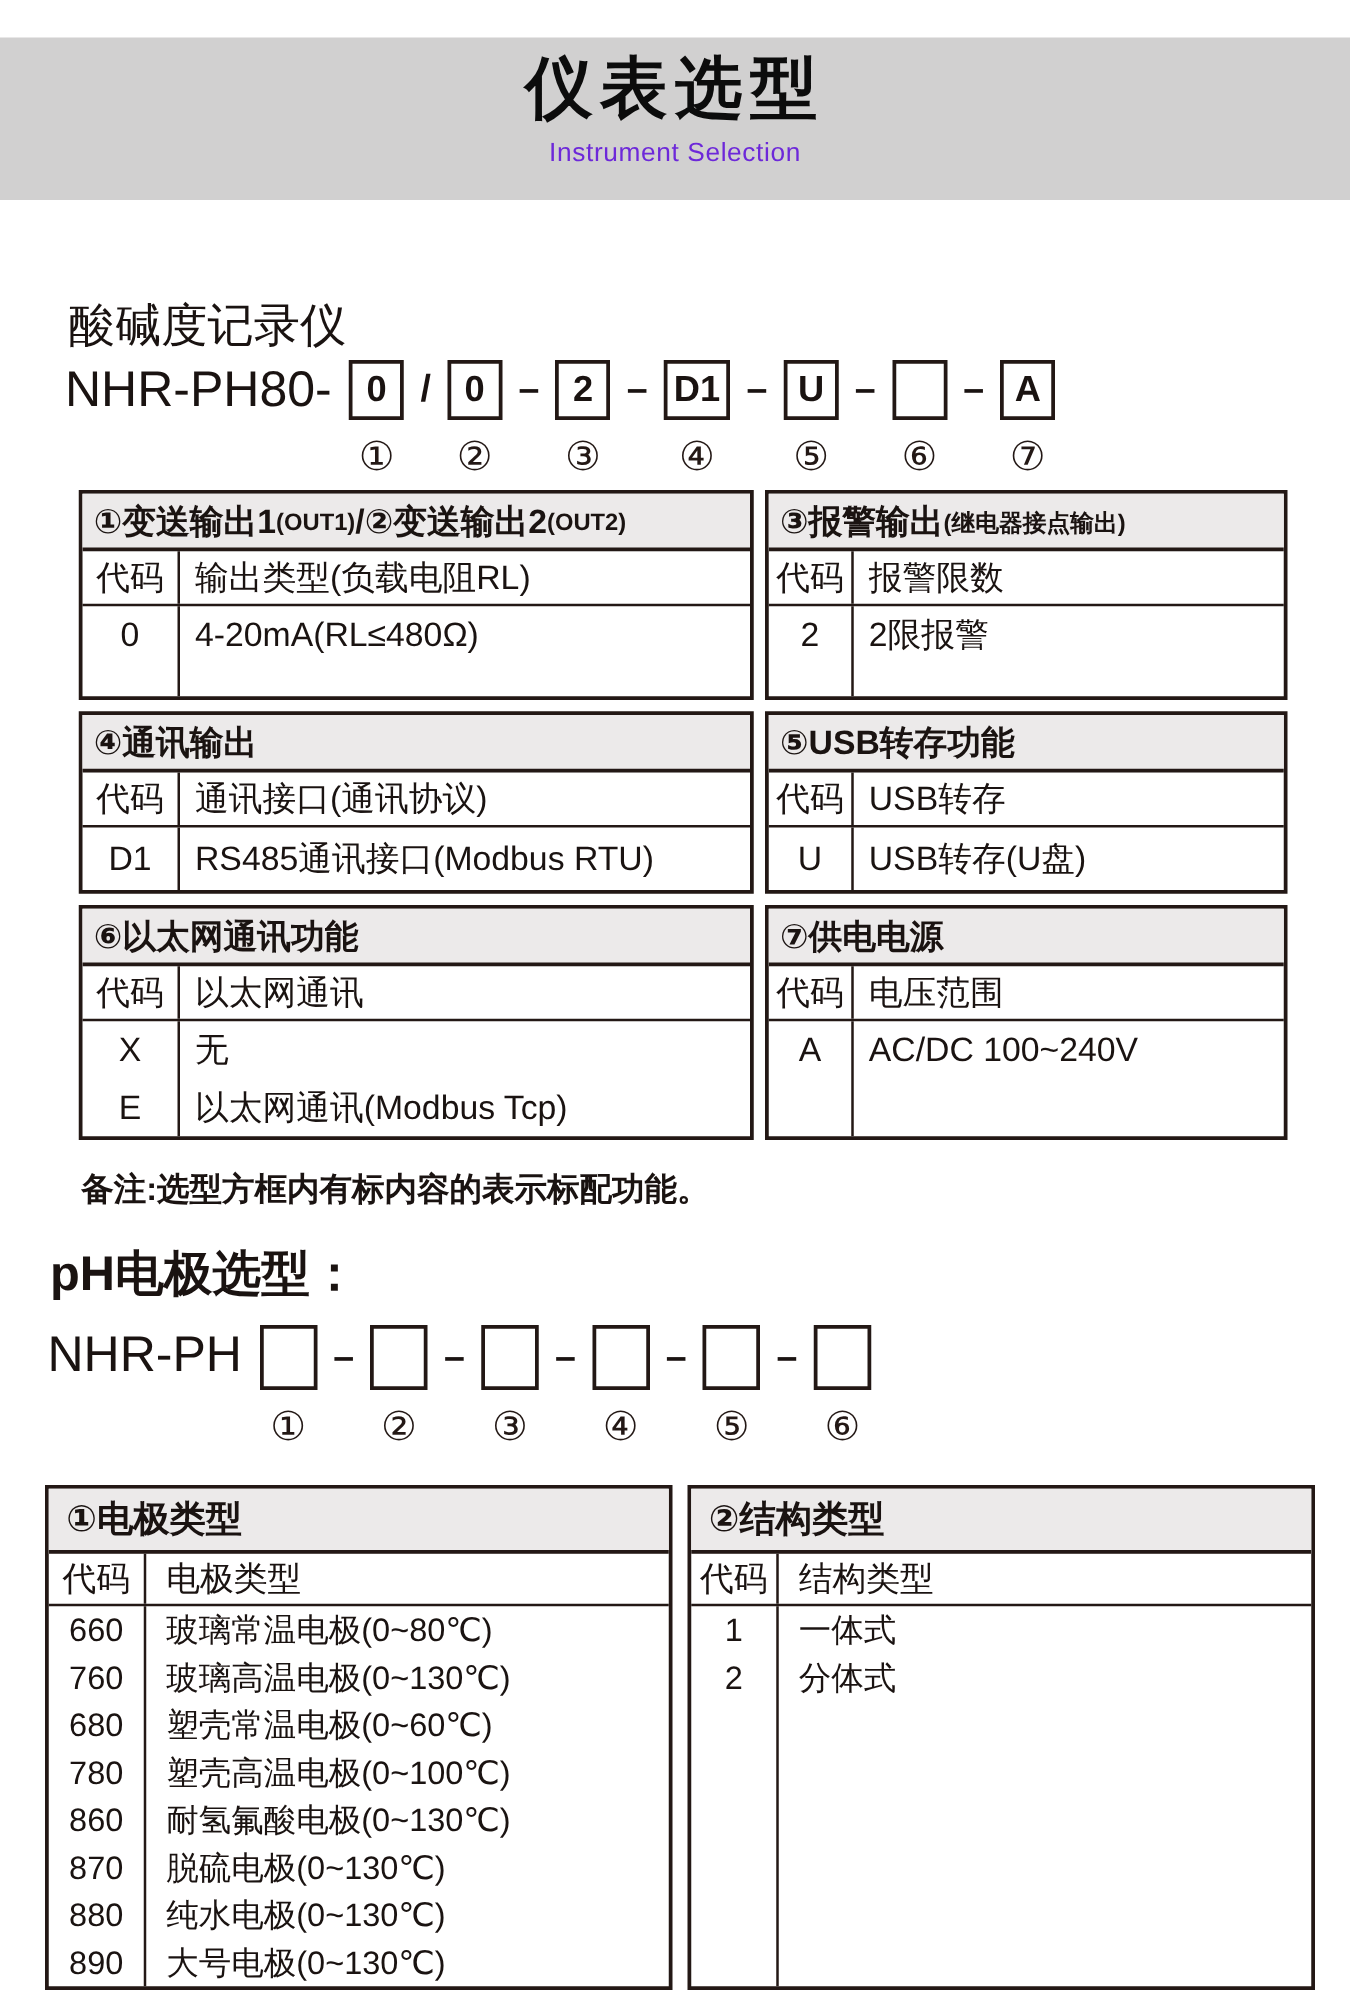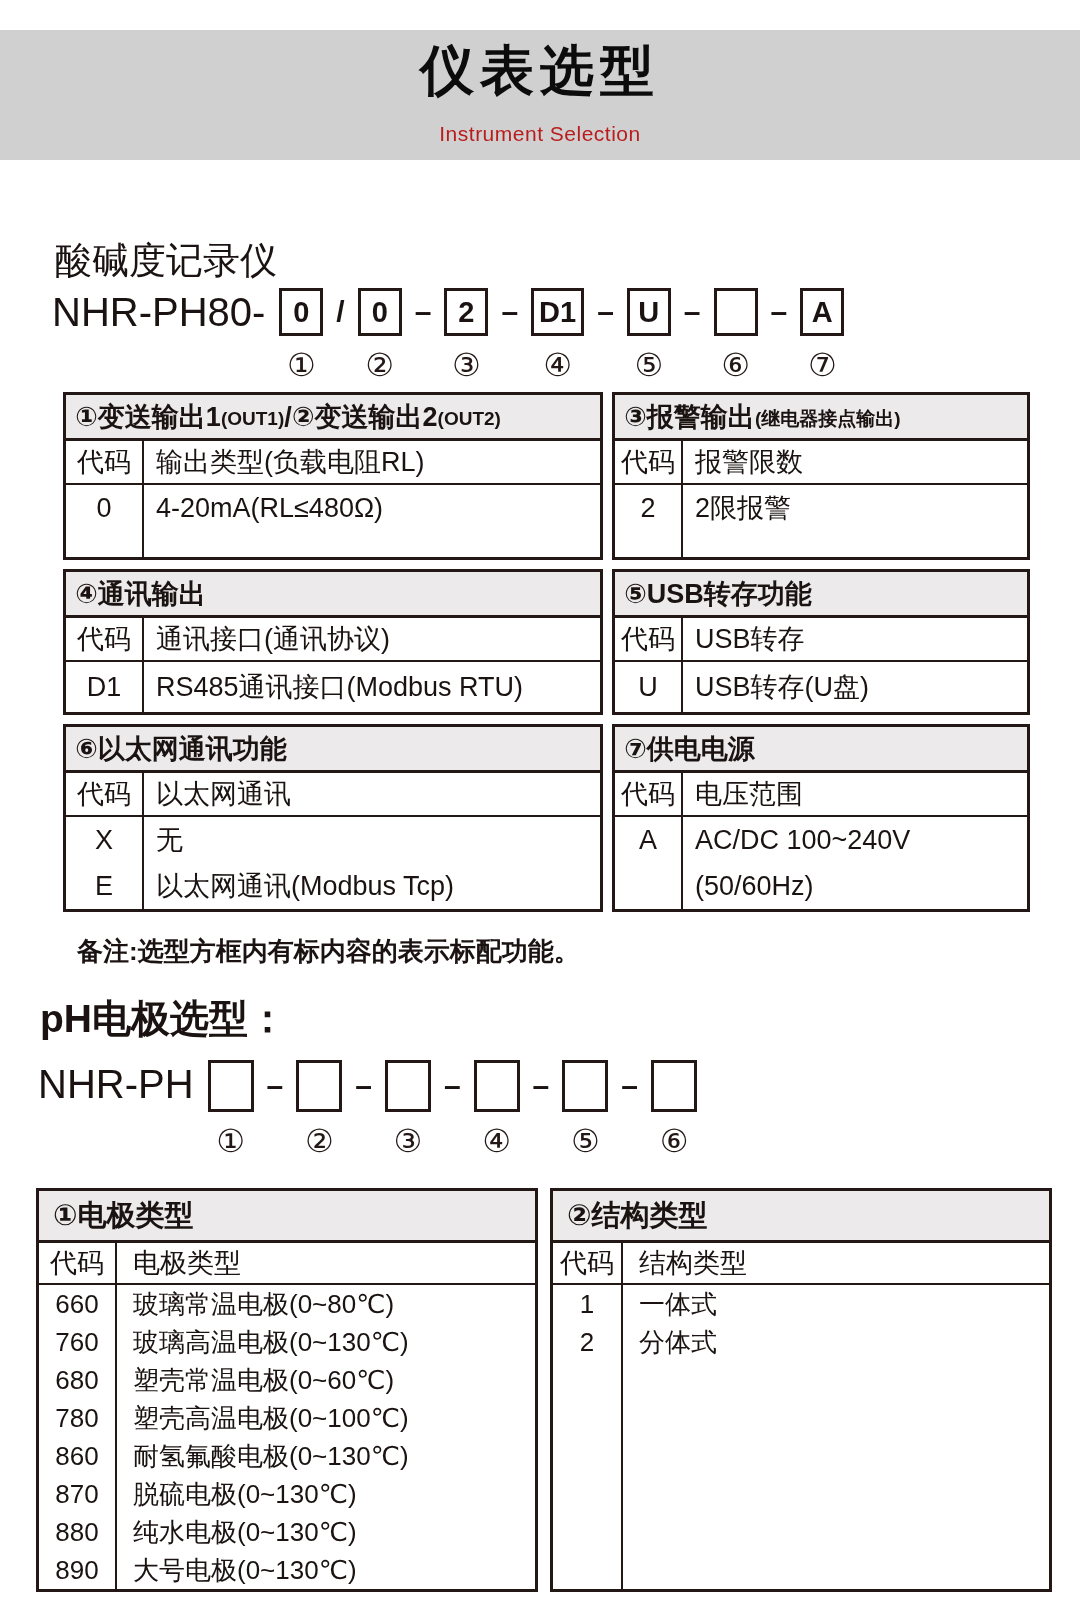--- a/index.html
+++ b/index.html
@@ -7,25 +7,25 @@
   body {
     width:1080px; height:1598px; position:relative; overflow:hidden;
     font-family:"Liberation Sans","DejaVu Sans",sans-serif;
     color:#1a1311;
   }
 
   
   .banner { position:absolute; left:0; top:30px; width:1080px; height:130px;
     background:#d1d0d0; text-align:center; }
   .banner-title { font-size:54px; font-weight:700; letter-spacing:6px; padding-top:5px; color:#0c0c0c; }
-  .banner-sub { font-size:21px; color:#b91c1c; margin-top:14px; letter-spacing:0.5px; }
+  .banner-sub { font-size:21px; color:#6d28d9; margin-top:3px; letter-spacing:0.5px; }
 
   
   .recorder-title { position:absolute; left:55px; top:236px; font-size:37px; font-weight:500; }
-  .note { position:absolute; left:77px; top:934px; font-size:26px; font-weight:700; }
+  .note { position:absolute; left:65px; top:934px; font-size:26px; font-weight:700; }
   .ele-title { position:absolute; left:40px; top:992px; font-size:39px; font-weight:700; }
 
   
   .model-line { position:absolute; display:flex; align-items:flex-start; }
   .prefix { font-size:40px; font-weight:400; line-height:48px; margin-right:14px; white-space:nowrap; }
   .seg { display:flex; flex-direction:column; align-items:center; }
   .box { min-width:44px; height:48px; border:3px solid #231815; font-size:29px; font-weight:600;
     display:flex; align-items:center; justify-content:center; padding:0 5px; background:#fff; }
   .circle { font-size:32px; margin-top:10px; color:#231815; }
   .sep { font-size:30px; font-weight:700; line-height:48px; margin:0 13px; }
@@ -247,21 +247,20 @@
           <div class="ln">电压范围</div>
         </div>
     </div>
     <div class="sec-body b3">
       <div class="ccol">
         <div class="ln">A</div>
         <div class="ln"></div>
       </div>
       <div class="dcol">
         <div class="ln">AC/DC 100~240V</div>
-        <div class="ln">(50/60Hz)</div>
       </div>
     </div>
   </div>
 </div>
 
 <div class="note">备注:选型方框内有标内容的表示标配功能。</div>
 
 <div class="ele-title">pH电极选型：</div>
 
 <div class="model-line electrode" style="left:38px; top:1060px;">

